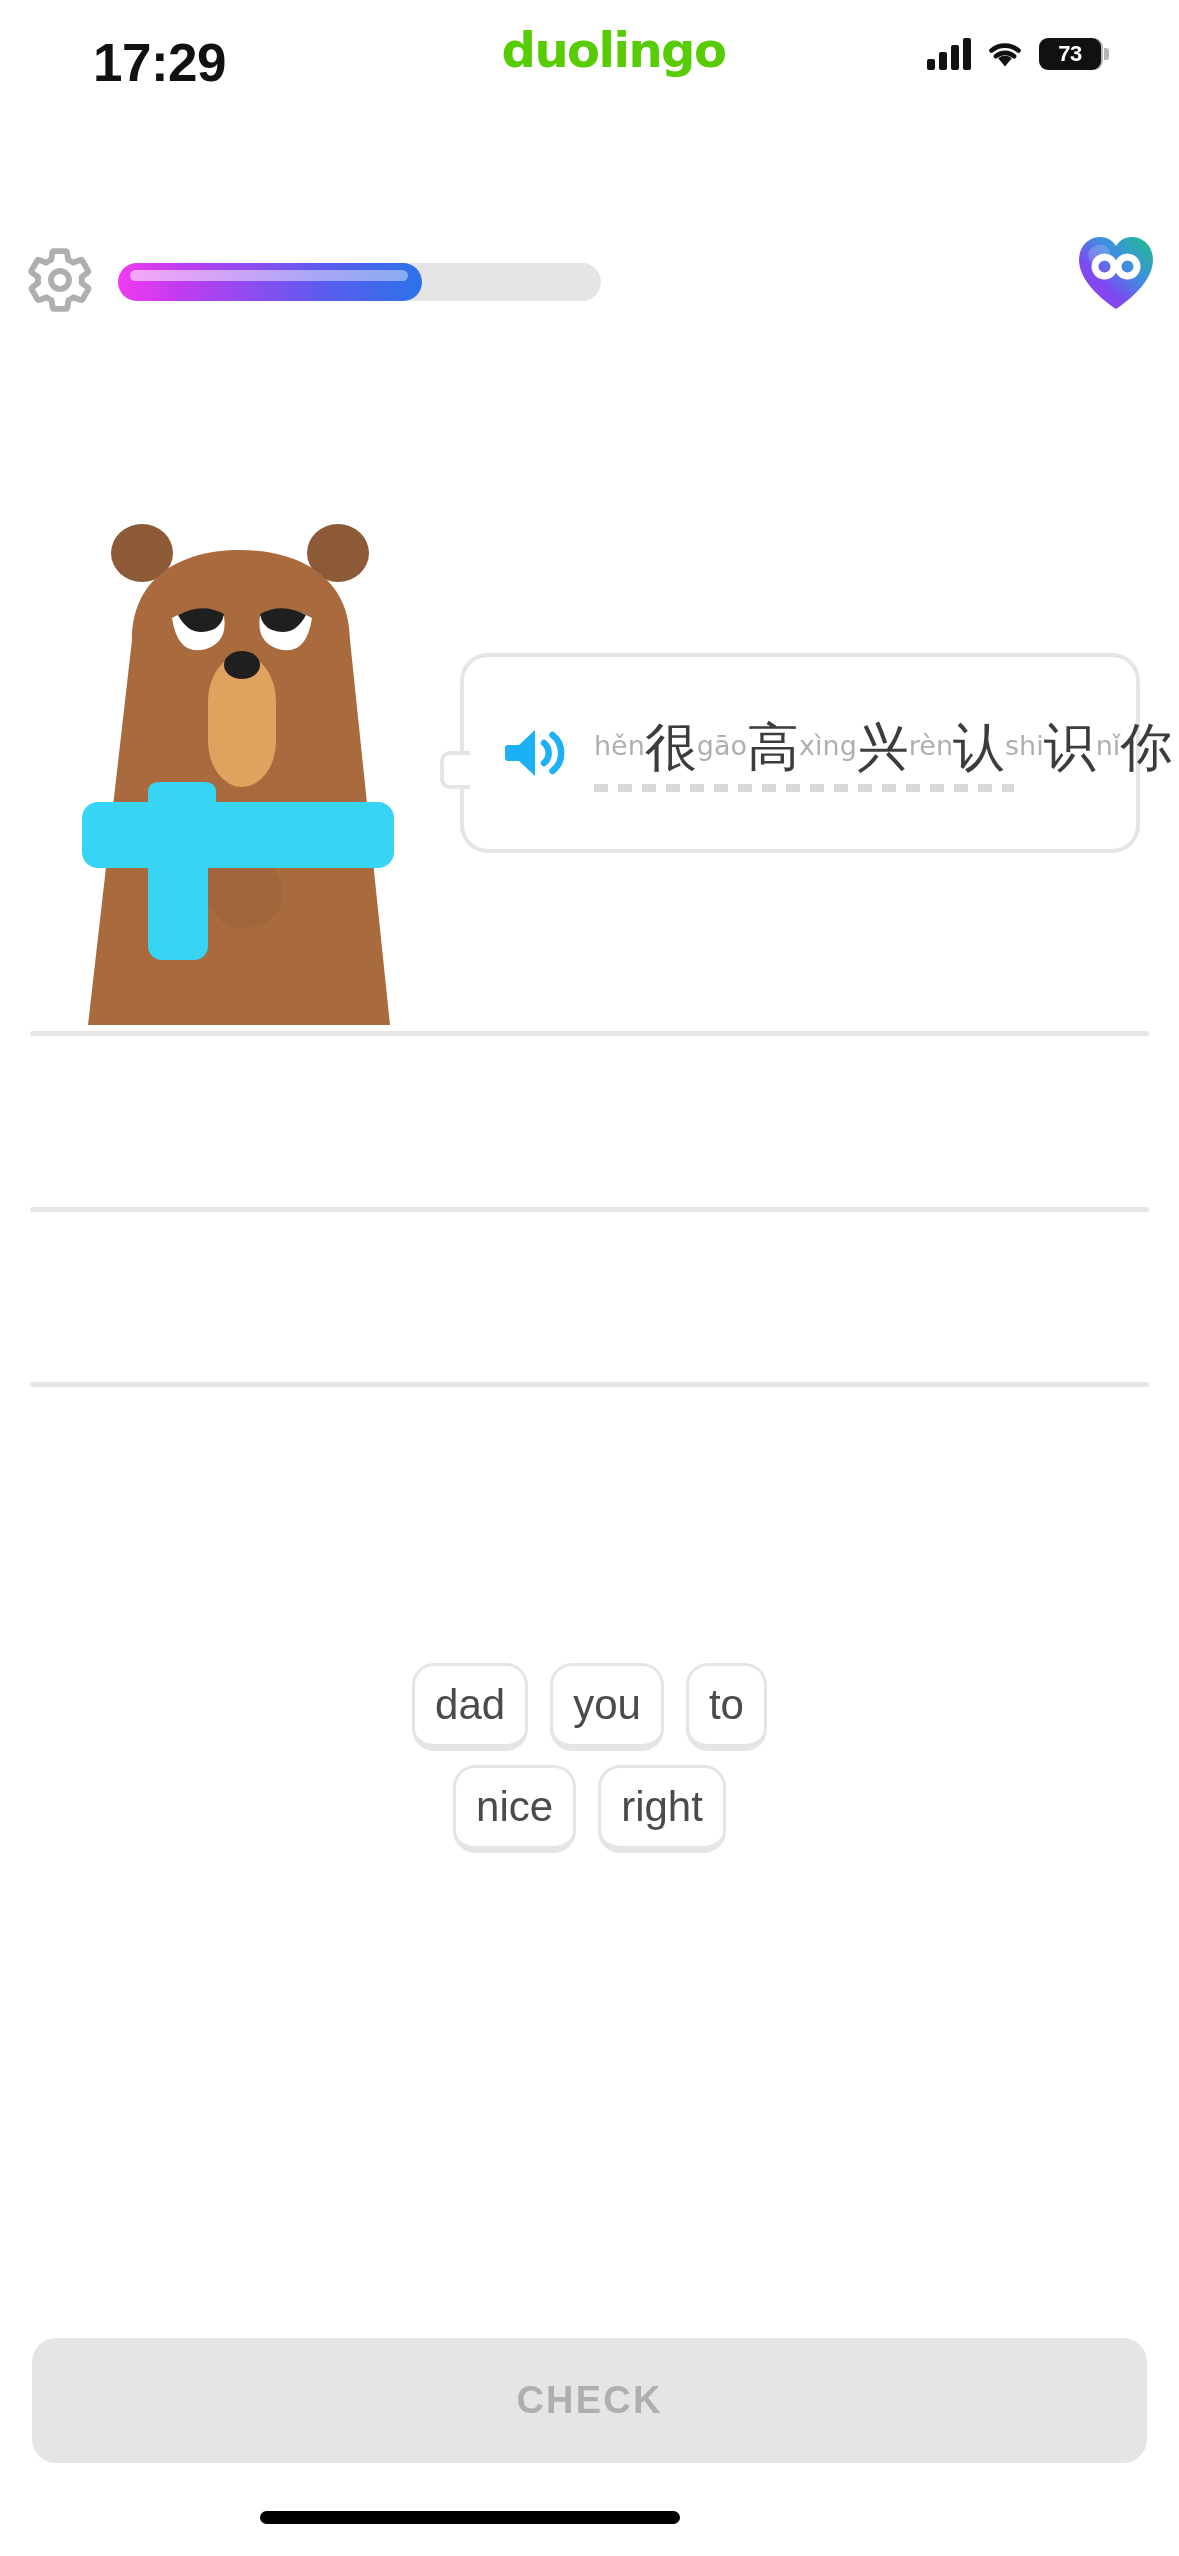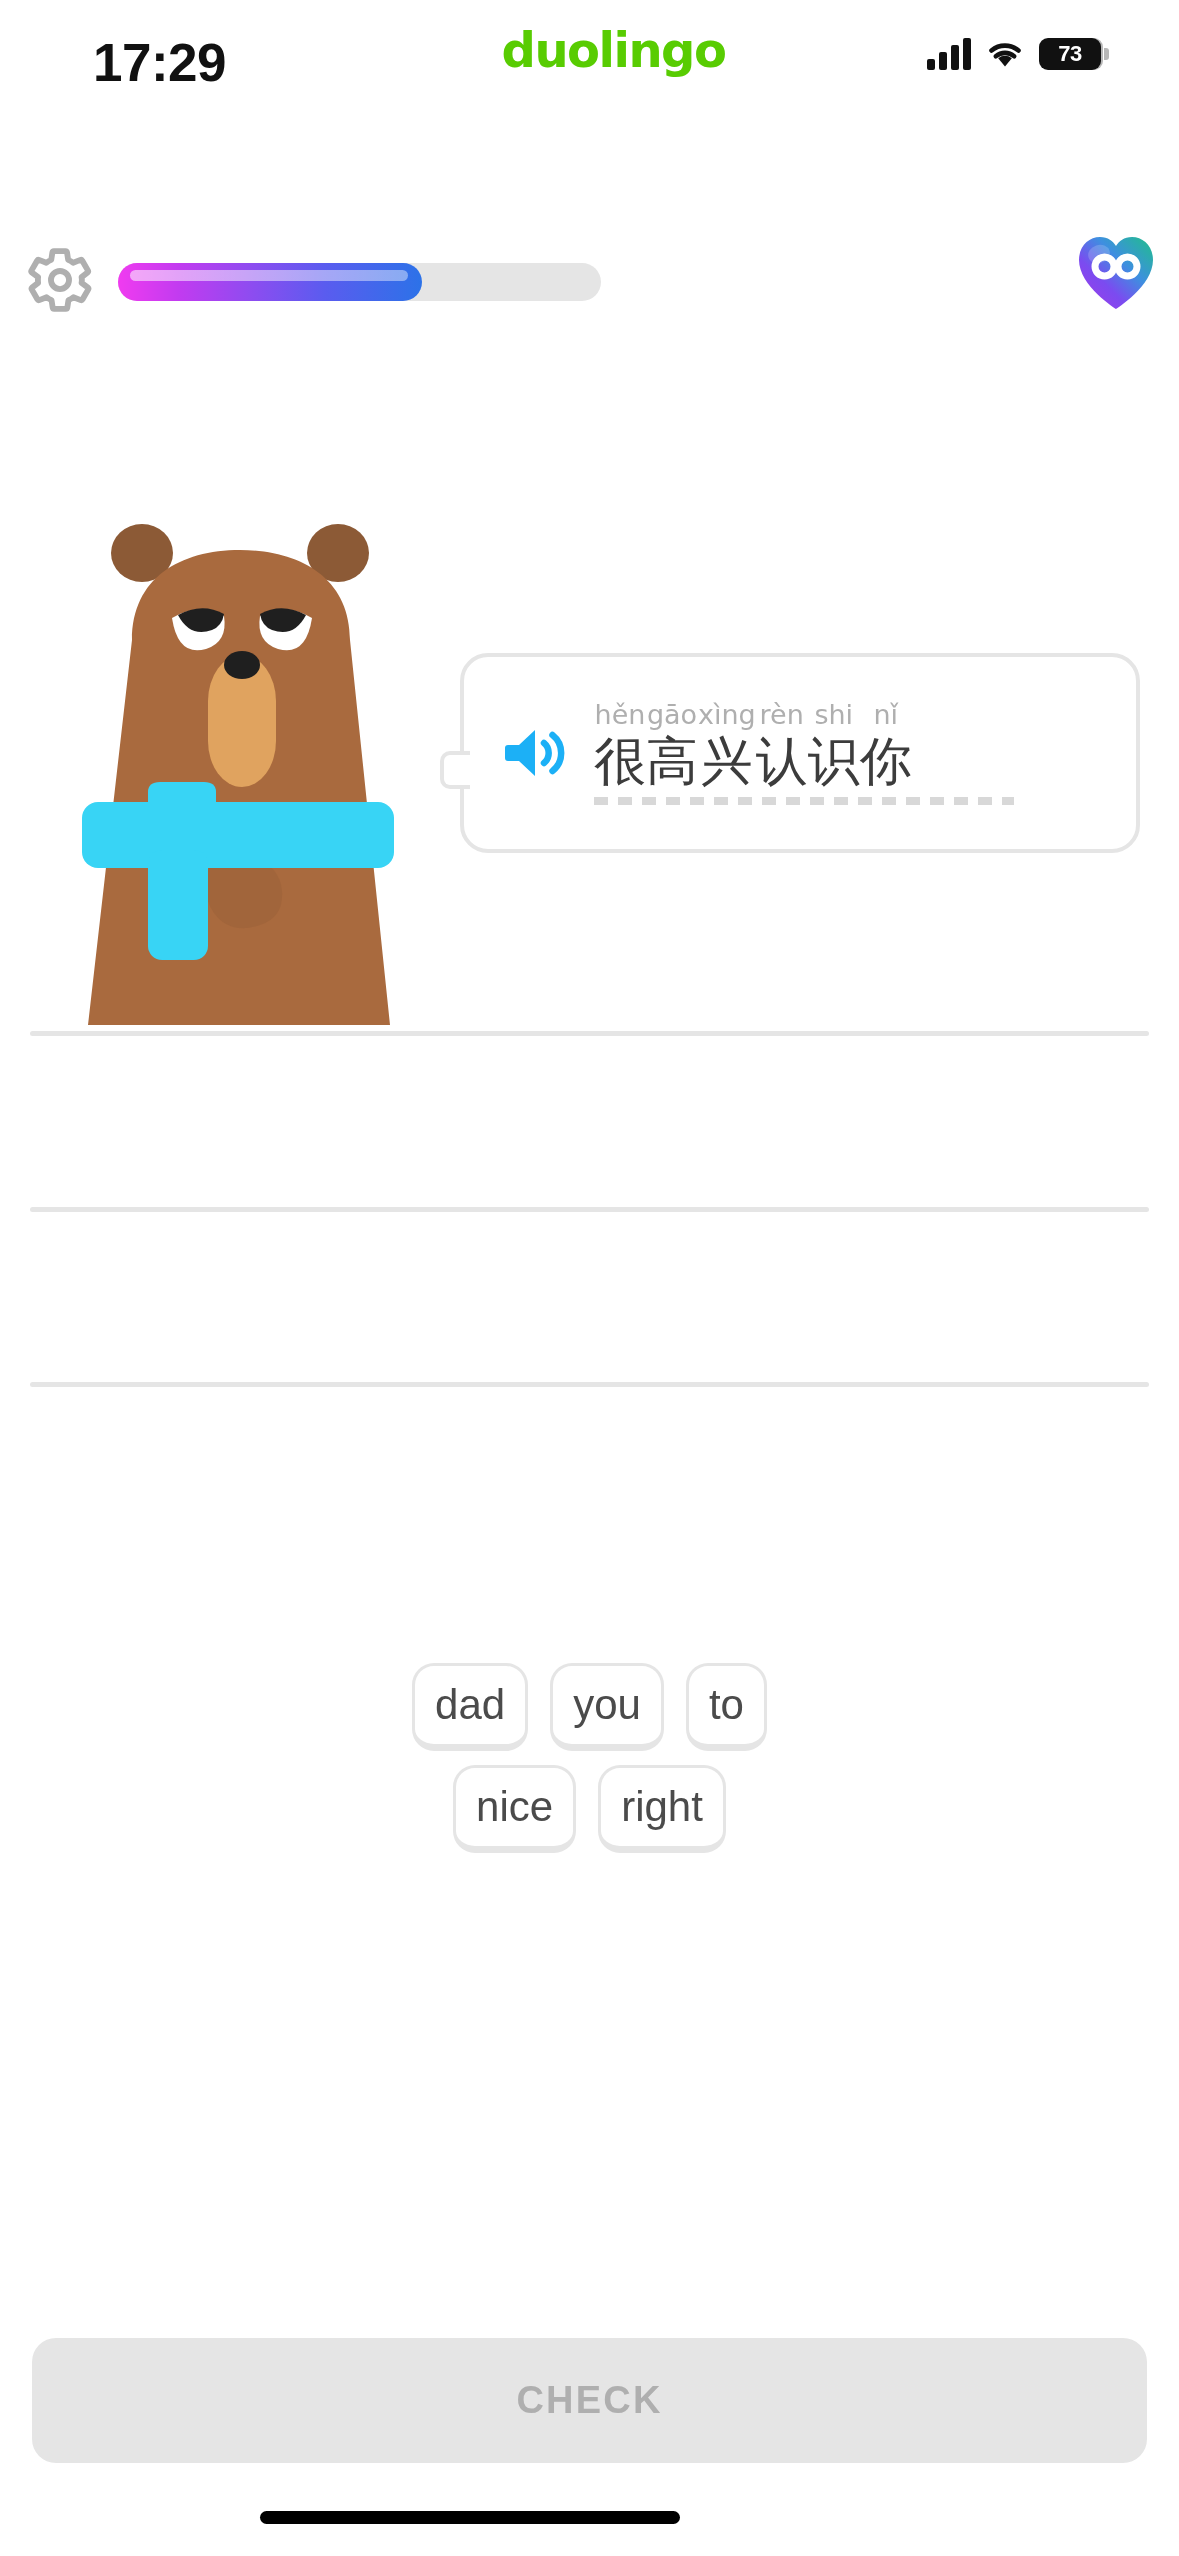--- a/index.html
+++ b/index.html
@@ -97,21 +97,21 @@
     position:absolute; left:-24px; top:94px; width:30px; height:38px;
     background:#fff;
     border-left:4px solid #E5E5E5;
     border-top:4px solid #E5E5E5;
     border-bottom:4px solid #E5E5E5;
     border-radius:10px 0 0 10px;
   }
   .spk { margin-left:38px; width:66px; height:56px; flex:none; }
   .sent { margin-left:26px; }
   .sent-row { display:flex; align-items:flex-end; }
-  .hz-group { display:flex; flex-direction:column; align-items:center; }
+  .hz-group { display:flex; flex-direction:row; align-items:center; }
   .py {
     font-size:27px; color:#AFAFAF; line-height:1;
     font-family:"DejaVu Sans", sans-serif; letter-spacing:0px;
   }
   .hz {
     font-size:52px; color:#3C3C3C; line-height:1.08;
     font-family:"DejaVu Sans", sans-serif; margin-top:5px;
   }
   .dash-underline {
     margin-top:8px; height:8px; width:420px;

